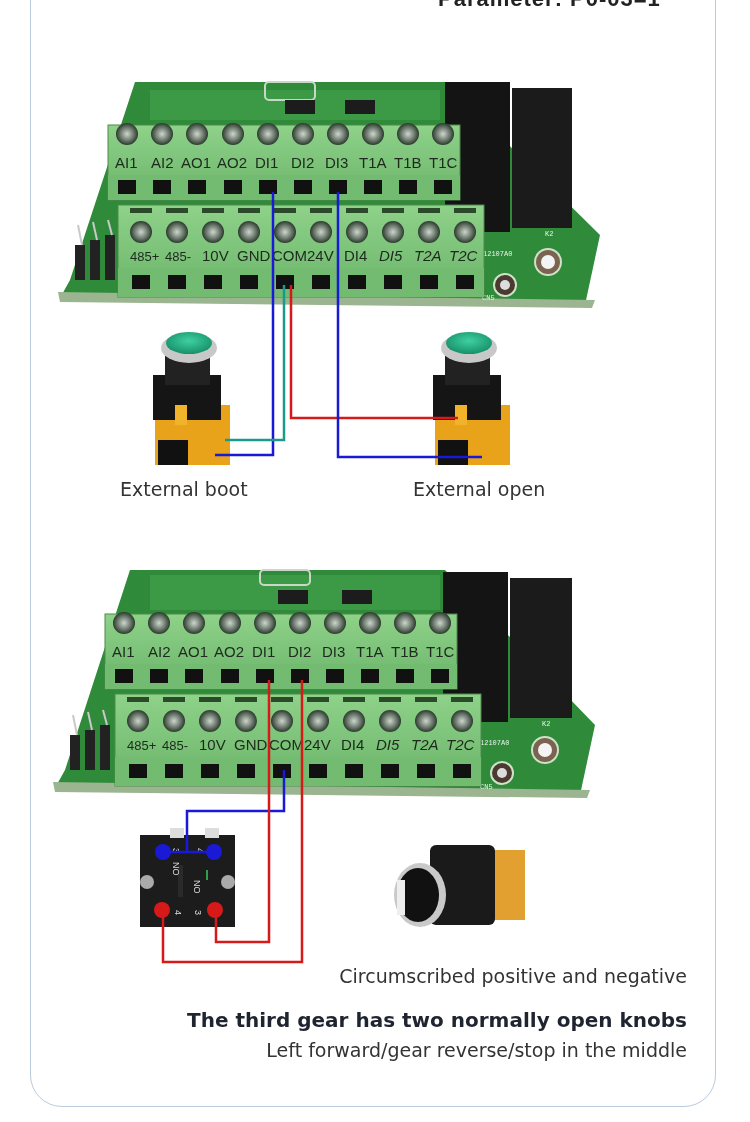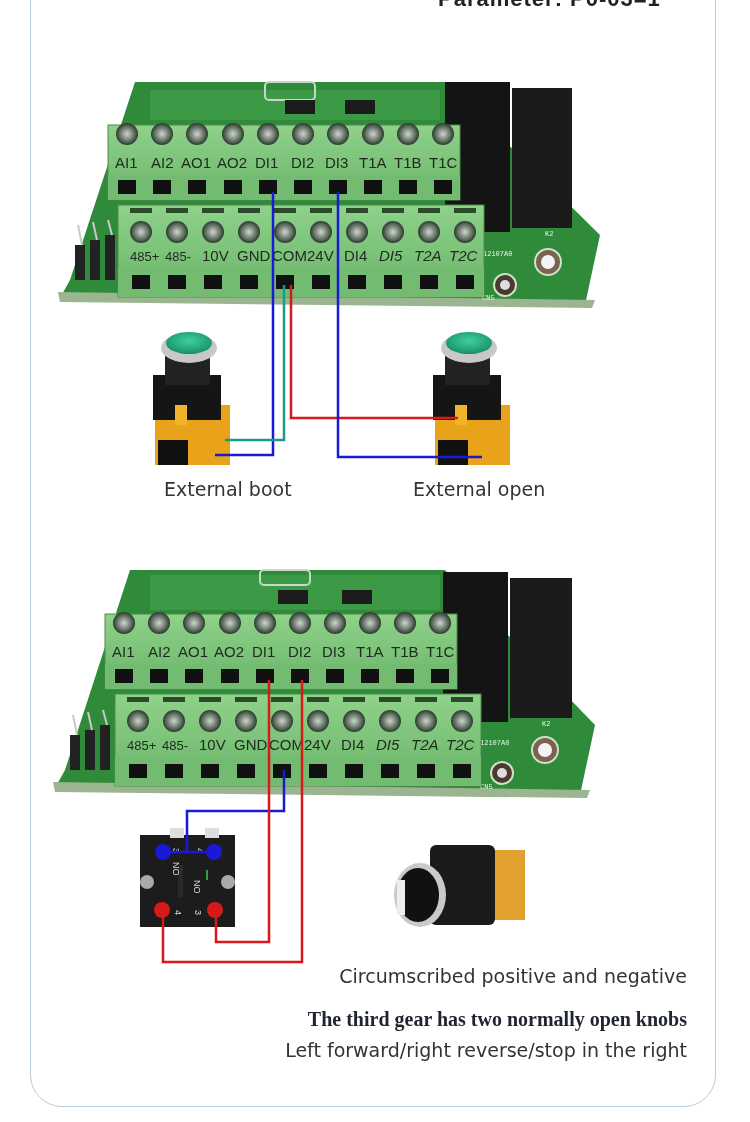--- a/index.html
+++ b/index.html
@@ -341,18 +341,18 @@
   </g>
 
   <g fill="none" stroke-width="2.5">
     <polyline points="284,770 284,811 187,811 187,852" stroke="#1a1ad6"></polyline>
     <line x1="163" y1="852" x2="214" y2="852" stroke="#1a1ad6"></line>
     <polyline points="269,680 269,942 216,942 216,912" stroke="#d61a1a"></polyline>
     <polyline points="302,680 302,962 163,962 163,912" stroke="#d61a1a"></polyline>
   </g>
 </svg>
 
-<div class="caption reg" style="left:120px; top:478px;margin-left:44px;">External boot</div>
+<div class="caption reg" style="left:120px; top:478px;">External boot</div>
 <div class="caption reg" style="left:413px; top:478px;">External open</div>
 
 <div class="caption reg" style="right:63px; top:965px;">Circumscribed positive and negative</div>
-<div class="caption bold" style="right:63px; top:1008px;font-family:Liberation Serif, serif;">The third gear has two normally open knobs</div>
-<div class="caption reg" style="right:63px; top:1039px;">Left forward/right reverse/stop in the right</div>
+<div class="caption bold" style="right:63px; top:1008px;">The third gear has two normally open knobs</div>
+<div class="caption reg" style="right:63px; top:1039px;">Left forward/gear reverse/stop in the middle</div>
 
 </body></html>

